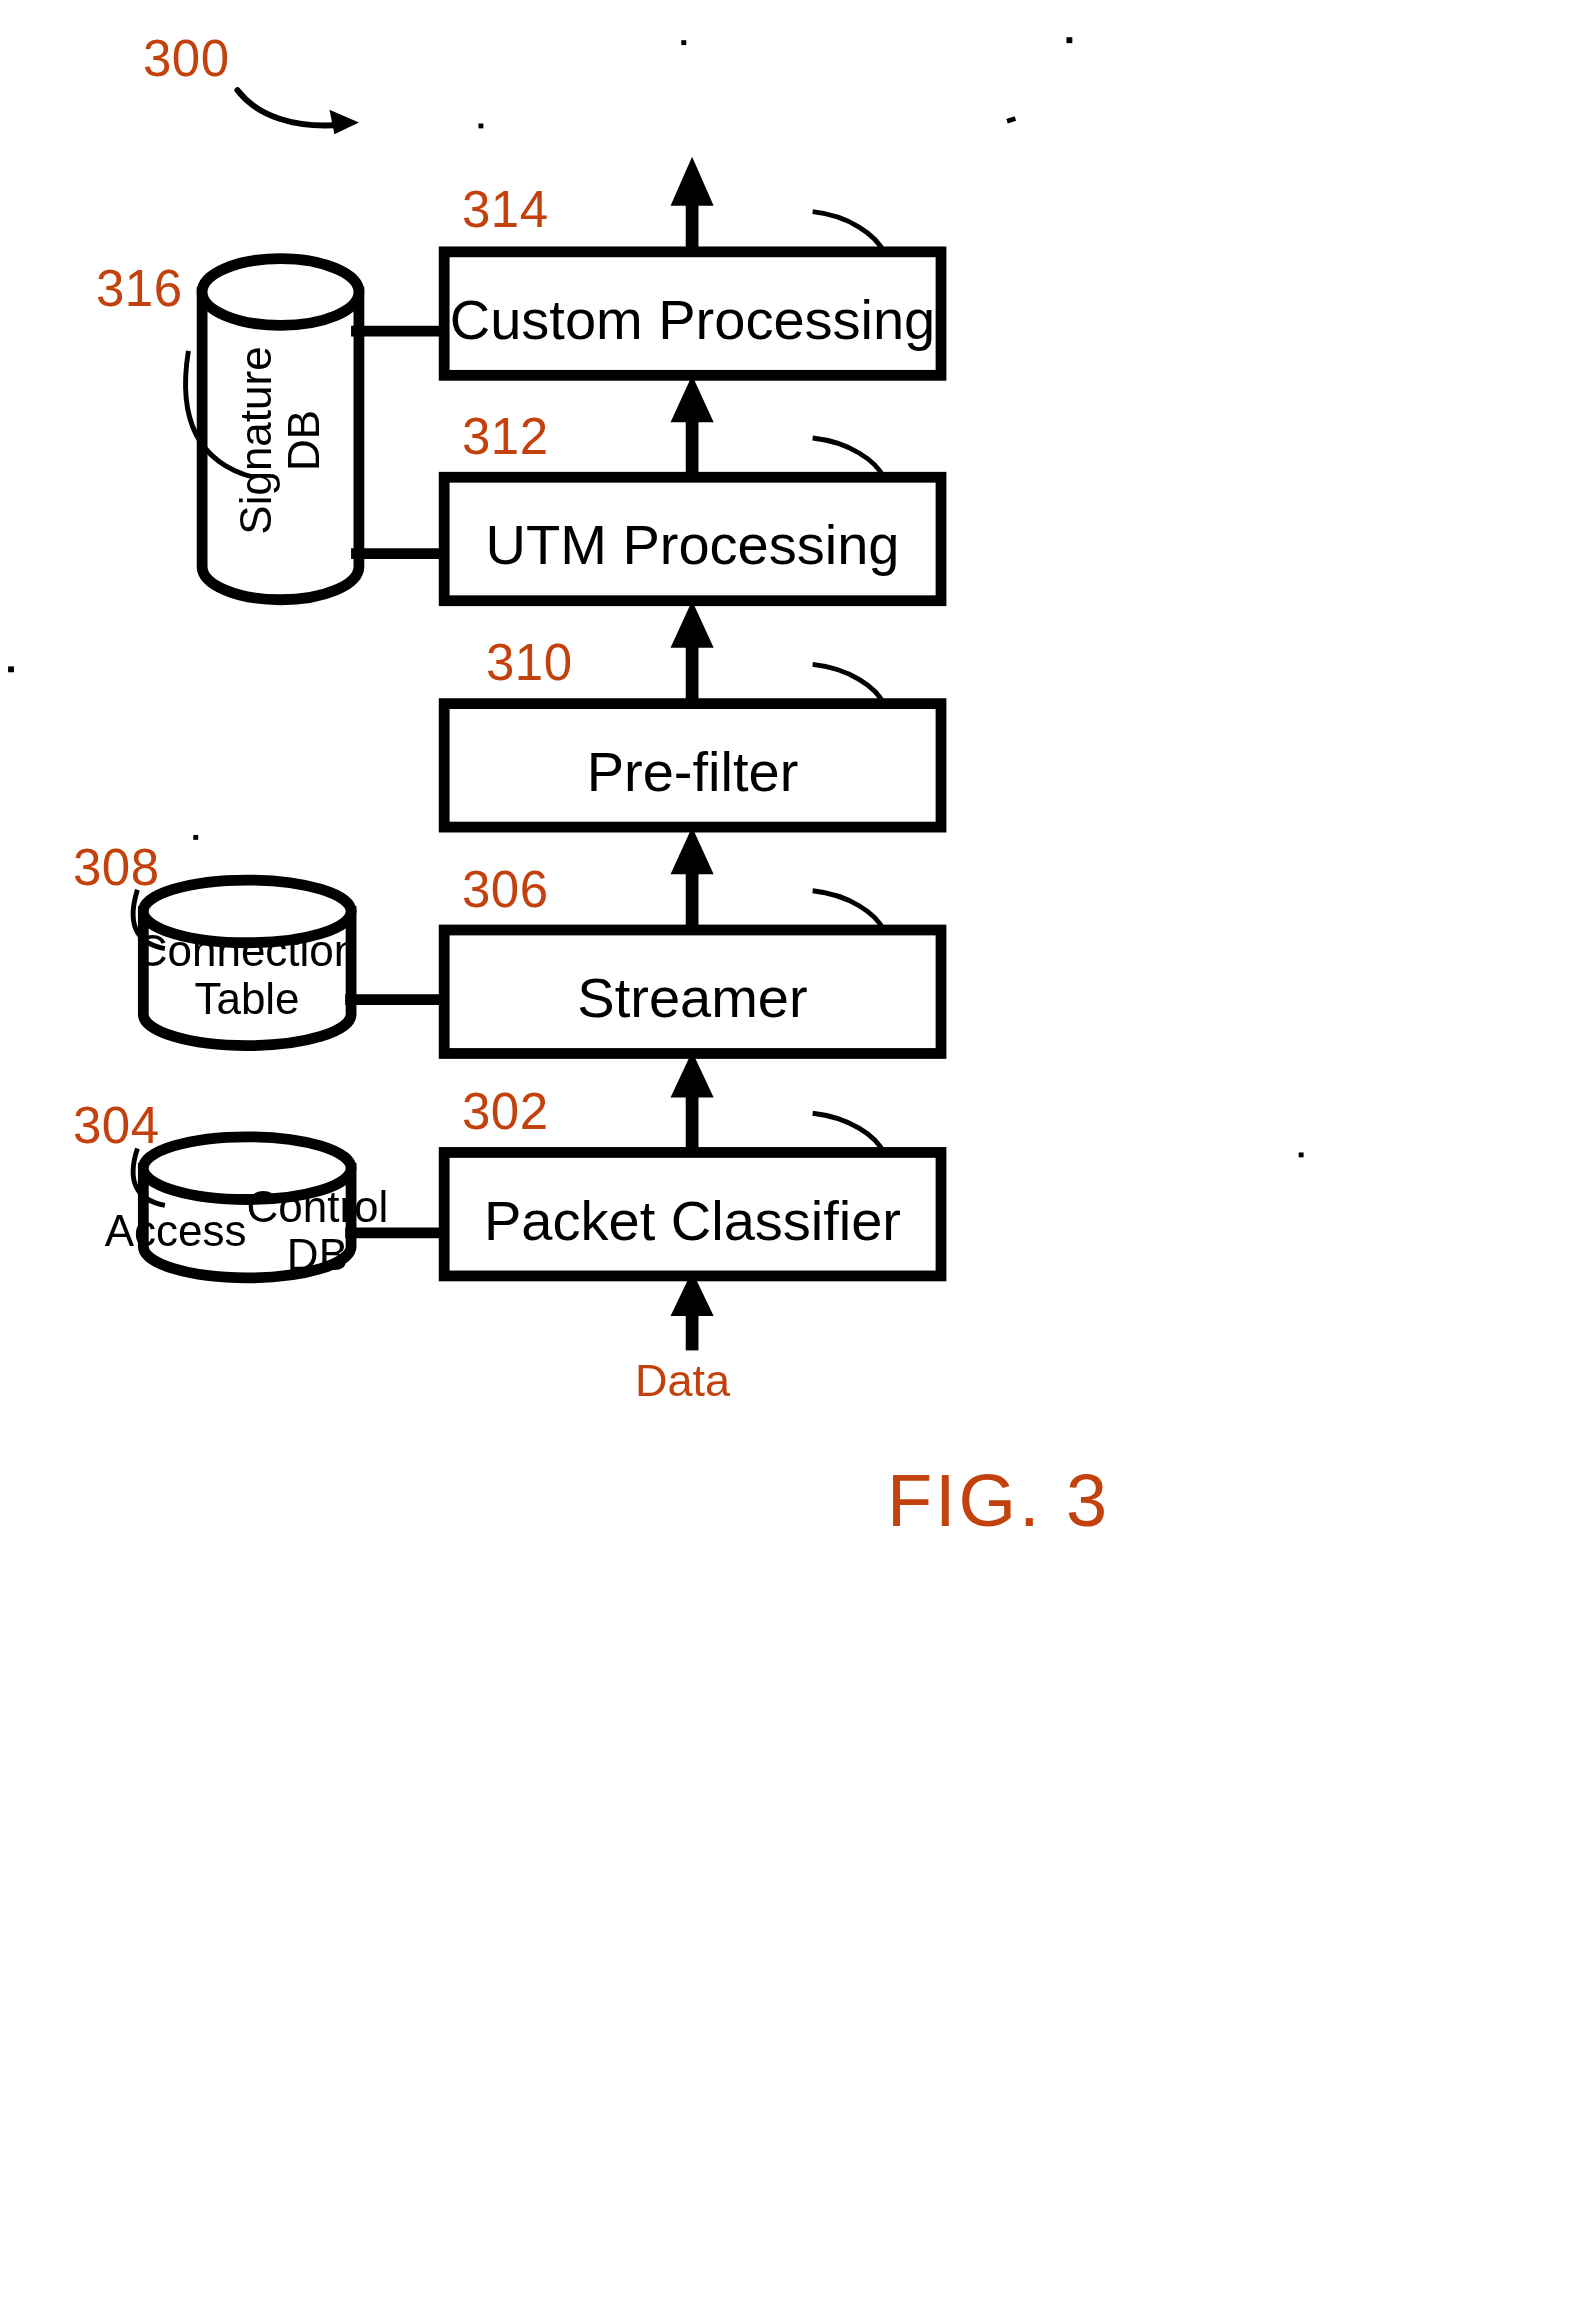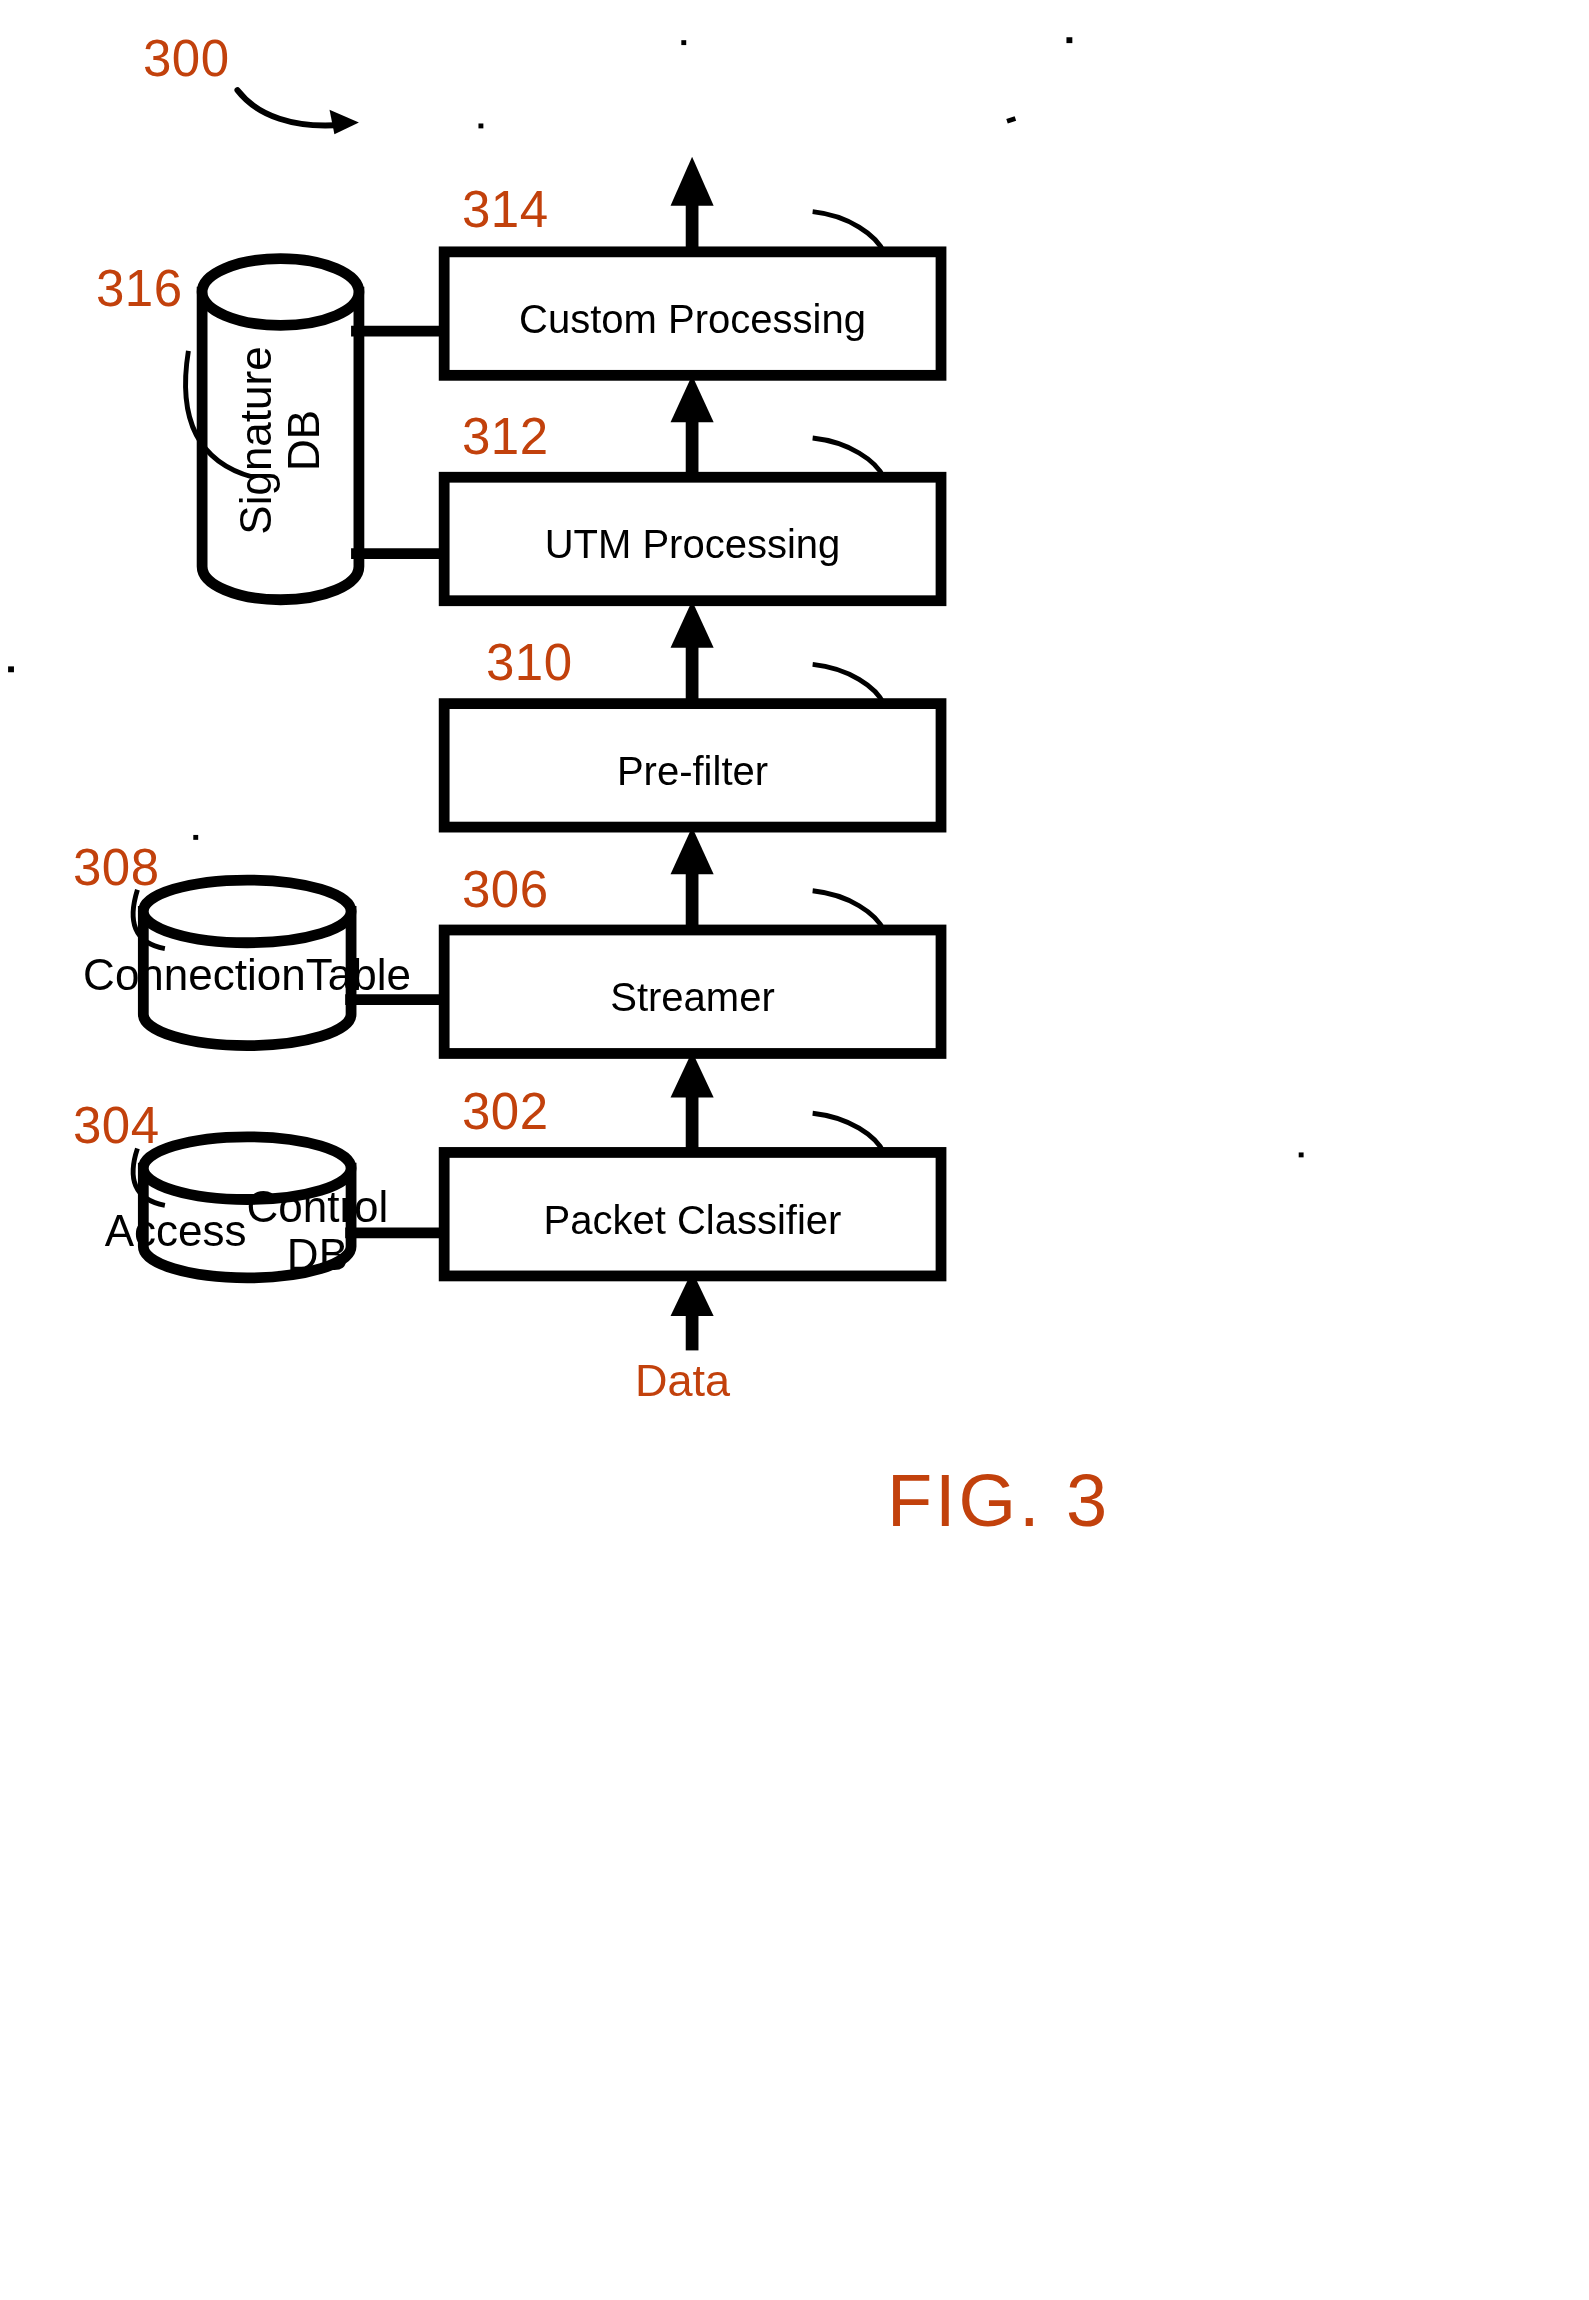--- a/index.html
+++ b/index.html
@@ -2,21 +2,21 @@
 <html><head>
 <meta charset="utf-8">
 <style>
   html,body{margin:0;padding:0;background:#fff;}
   body{width:1590px;height:2300px;position:relative;
        font-family:"Liberation Sans", sans-serif;color:#000;overflow:hidden;}
   #stage{position:absolute;left:0;top:0;width:1590px;height:2300px;}
   svg.layer{position:absolute;left:0;top:0;width:1590px;height:2300px;}
   .txt{position:absolute;white-space:nowrap;color:#c2410c;}
   .ref{font-size:51px;letter-spacing:0.5px;}
-  .boxlabel{font-size:40px;margin-top:12px;}
+  .boxlabel{font-size:56px;margin-top:12px;}
   .cyllabel{font-size:44px;text-align:center;line-height:1.08;}
   .rot{transform-origin:50% 50%;}
   .figlabel{font-size:74px;letter-spacing:2.9px;}
   .datalabel{font-size:45px;}
   .centerwrap{position:absolute;display:flex;align-items:center;justify-content:center;}
 </style>
 </head>
 <body>
 
 <div id="stage">
@@ -145,21 +145,21 @@
     <span class="boxlabel">Pre-filter</span>
   </div>
   <div class="centerwrap" style="left:444px;top:1153px;width:497px;height:123px;justify-content:center;">
     <span class="boxlabel">Packet Classifier</span>
   </div>
 
   <div class="centerwrap" style="left:182px;top:294px;width:196px;height:294px;">
     <span class="cyllabel rot" style="transform:rotate(-90deg);">Signature DB</span>
   </div>
 
-  <div class="centerwrap" style="left:137px;top:916px;width:220px;height:118px;flex-direction:row;">
+  <div class="centerwrap" style="left:137px;top:916px;width:220px;height:118px;flex-direction:column;">
     <span class="cyllabel">Connection</span>
     <span class="cyllabel">Table</span>
   </div>
 
   <div class="centerwrap" style="left:125px;top:1172px;width:243px;height:118px;">
     <span class="cyllabel">Access</span>
     <span class="cyllabel">Control DB</span>
   </div>
 
   <div class="txt datalabel" style="left:635px;top:1355px;">Data</div>

